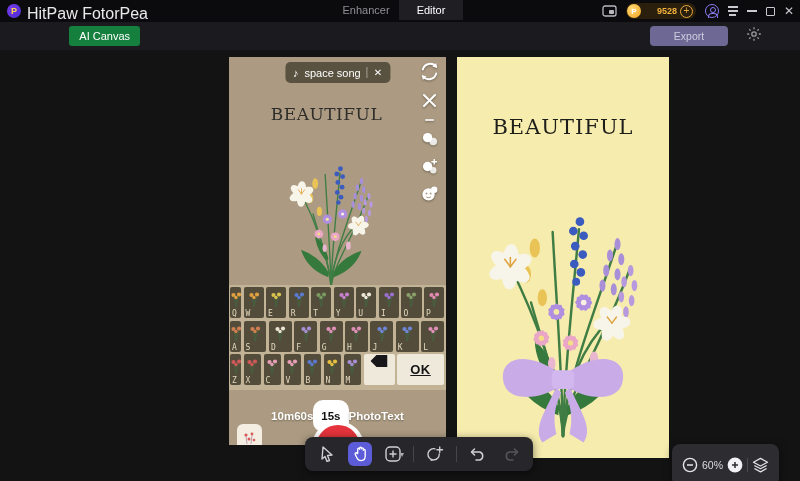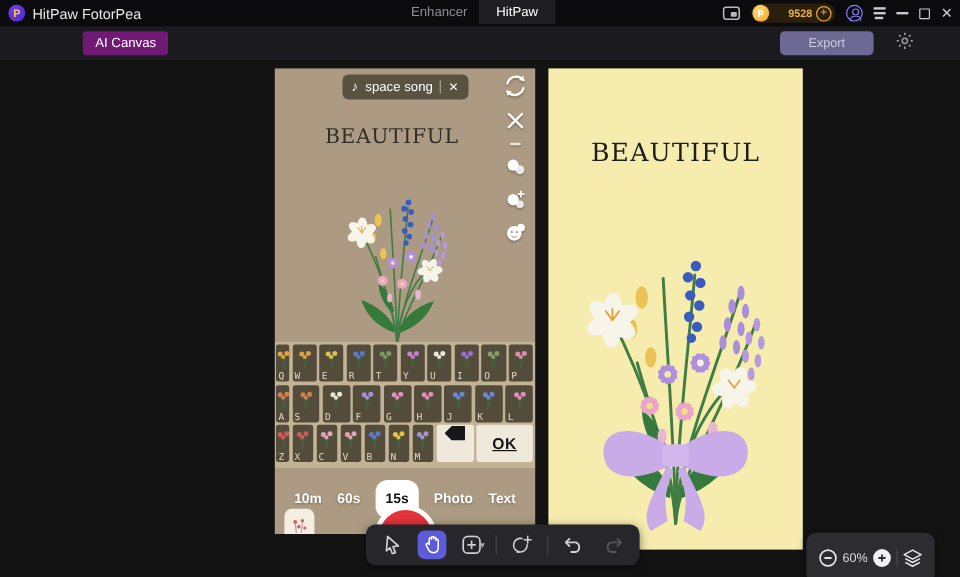--- a/index.html
+++ b/index.html
@@ -6,21 +6,21 @@
   html,body { width:800px; height:481px; overflow:hidden; background:#121212;
     font-family:"Liberation Sans", sans-serif; }
   .app { position:relative; width:800px; height:481px; background:#121212; }
 
   
   .titlebar { position:absolute; left:0; top:0; width:800px; height:22px;
     background:#0b0b0d; display:flex; align-items:center; }
   .logo { position:absolute; left:7px; top:4px; width:14px; height:14px; border-radius:50%;
     background:linear-gradient(135deg,#7b3df0,#4b2bd0); display:flex; align-items:center;
     justify-content:center; color:#ffd24a; font-size:9px; font-weight:bold; }
-  .app-title { position:absolute; left:27px; top:5px; font-size:12px; color:#e9e9ec;text-align:right; }
+  .app-title { position:absolute; left:27px; top:5px; font-size:16px; color:#e9e9ec;text-align:right; }
   .tb-tab { position:absolute; top:0; height:20px; display:flex; align-items:center;
     justify-content:center; font-size:11px; cursor:pointer; }
   .tb-tab.enhancer { left:335px; width:62px; color:#8f8f96; }
   .tb-tab.editor { left:399px; width:64px; color:#fff; background:#1e1e23; }
   .tb-right { position:absolute; right:6px; top:0; height:22px; display:flex;
     align-items:center; gap:9px; }
   .icon-btn { display:flex; align-items:center; justify-content:center; color:#b9b9c0; }
   .coin-pill { display:flex; align-items:center; height:16px; background:#2a1f0c;
     border-radius:9px; padding:0 3px 0 1px; gap:3px; }
   .coin { width:14px; height:14px; border-radius:50%; background:radial-gradient(circle at 35% 35%,#ffd977,#f2a51e);
@@ -39,21 +39,21 @@
   .win-min { width:10px; height:1.4px; background:#c9c9cf; }
   .win-max { width:9px; height:9px; border:1.3px solid #c9c9cf; border-radius:1px; }
   .win-close { font-size:12px; color:#c9c9cf; line-height:12px; }
 
   
   .navbar { position:absolute; left:0; top:22px; width:800px; height:28px; background:#1b1b1f;
     display:flex; align-items:center; }
   .home { display:flex; align-items:center; gap:5px; margin-left:13px; color:#d2d2d7; font-size:11px;margin-top:48px; }
   .nav-tab { height:20px; display:flex; align-items:center; padding:0 10px; margin-left:10px;
     font-size:11px; color:#d2d2d7; border-radius:3px; cursor:pointer; }
-  .nav-tab.active { background:#701a75; color:#fff; }
+  .nav-tab.active { background:#15803d; color:#fff; }
   .export-btn { position:absolute; right:72px; top:4px; width:78px; height:20px; background:#6e6894;
     border:none; border-radius:4px; color:#cfcce0; font-size:10.5px; font-family:inherit; }
   .gear { position:absolute; right:38px; top:4px; }
 
   
   .canvas { position:absolute; left:0; top:50px; width:800px; height:431px; background:#131314; }
   .phone { position:absolute; overflow:hidden; }
   .phone-left { left:229px; top:7px; width:217px; height:388px; background:#ac9b82; }
   .phone-right { left:457px; top:7px; width:212px; height:401px; background:#f6ecae; }
 
@@ -83,21 +83,21 @@
   .key { flex:1; background:rgba(64,58,44,.85); border-radius:2px; position:relative; overflow:hidden; }
   .key svg { position:absolute; left:50%; top:1px; transform:translateX(-50%); }
   .key .kl { position:absolute; left:2px; bottom:0px; font-family:"DejaVu Sans Mono", monospace;
     font-size:8px; color:#e5d9bc; }
   .key.partial { flex:0 0 11px; margin-left:-1px; }
   .key.lightkey { background:#efe9dc; display:flex; align-items:center; justify-content:center;text-decoration:underline; }
   .key.k-bsp { flex:0 0 31px; }
   .key.k-ok { flex:0 0 47px; font-size:13px; font-weight:bold; color:#141414; letter-spacing:.5px; }
 
   .mode-row { position:absolute; left:0; right:0; top:343px; display:flex; justify-content:center;
-    align-items:center; gap:13px; }
+    align-items:center; }
   .mode { font-size:11.5px; font-weight:600; color:#fff; text-shadow:0 1px 2px rgba(0,0,0,.35); cursor:pointer; }
   .mode.selected { background:#fff; color:#111; border-radius:10px; padding:10px 8px; text-shadow:none; }
 
   .record-btn { position:absolute; left:50%; transform:translateX(-50%); top:364px; width:52px; height:52px;
     border-radius:50%; background:#e4333c; border:4px solid #fff; }
   .effects-thumb { position:absolute; left:8px; top:367px; width:25px; height:28px; background:#f4ede1;
     border-radius:6px; display:flex; align-items:center; justify-content:center; }
 
   
   .toolbar { position:absolute; left:305px; top:387px; height:34px; background:#26262b; border-radius:8px;
@@ -263,21 +263,21 @@
     </g>
   </defs>
 </svg>
 
 <div class="app">
 
   <div class="titlebar">
     <div class="logo">P</div>
     <div class="app-title">HitPaw FotorPea</div>
     <div class="tb-tab enhancer">Enhancer</div>
-    <div class="tb-tab editor">HitPaw</div>
+    <div class="tb-tab editor">Editor</div>
     <div class="tb-right">
       <div class="icon-btn">
         <svg width="15" height="12" viewBox="0 0 15 12">
             <rect x="1" y="1" width="13" height="10" rx="2" fill="none" stroke="#b9b9c0" stroke-width="1.3"></rect>
             <rect x="7" y="5" width="5" height="4" rx="1" fill="#b9b9c0"></rect>
           </svg>
       </div>
       <div class="coin-pill">
         <div class="coin">P</div>
         <div class="coin-count">9528</div>

